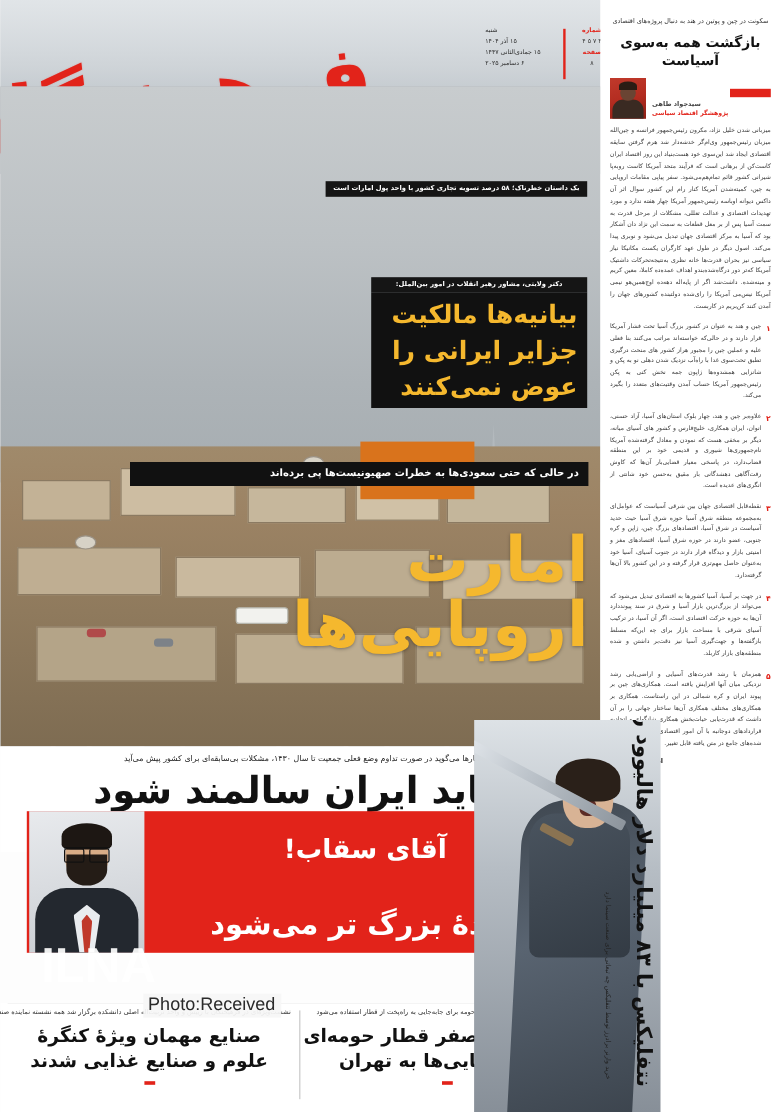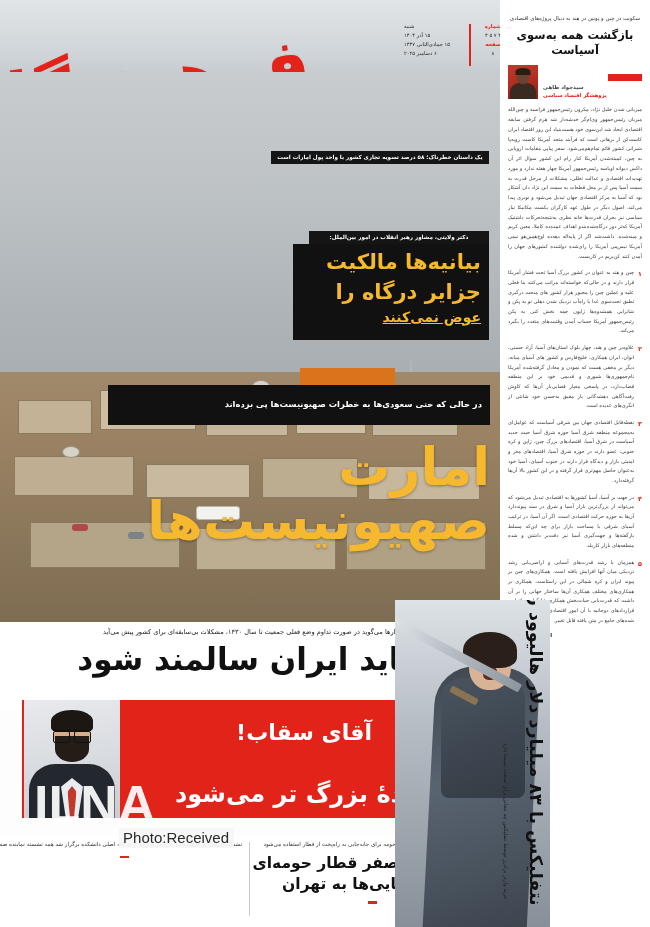--- a/index.html
+++ b/index.html
@@ -309,21 +309,21 @@
     text-align: right;
     letter-spacing: -0.4px;
   }
   .white-band {
     position: absolute;
     background: #111;
     color: #fff;
     font-weight: 700;
     direction: rtl;
     text-align: right;
-    padding: 13px 8px;
+    padding: 3px 8px;
     font-size: 8.4px;
     line-height: 1.62;
     letter-spacing: -0.3px;
   }
   .giant-headline {
     position: absolute;
     right: 10px;
     color: #f5b82e;
     font-weight: 700;
     font-size: 52px;
@@ -362,21 +362,21 @@
     color: #111;
     text-align: center;
     letter-spacing: -1.3px;
     line-height: 1.15;
     white-space: nowrap;
   }
 
   
   .redpanel {
     position: absolute;
-    left: 22px; top: 700px;
+    left: 22px; top: 676px;
     width: 500px;
     height: 118px;
     background: #e2231a;
     direction: rtl;
   }
   .redpanel-photo {
     position: absolute;
     left: 2px; top: 0;
     width: 96px; height: 118px;
     overflow: hidden;
@@ -480,21 +480,21 @@
 
   
   .wm {
     position: absolute;
     left: 34px; top: 782px;
     width: 200px; height: 78px;
     z-index: 30;
   }
   .wm-ilna {
     font-family: "Liberation Sans", sans-serif;
-    font-size: 52px;
+    font-size: 41px;
     font-weight: 700;
     color: rgba(255,255,255,0.92);
     letter-spacing: 0px;
     line-height: 44px;
     direction: ltr;
     text-align: left;
   }
   .wm-rec {
     margin-top: 2px;
     background: rgba(246,246,246,0.93);
@@ -715,32 +715,32 @@
     </div>
 
     <div class="orangewall"></div>
     <div class="bus"></div>
     <div class="car" style="left:72px;  top:452px; background:#b04a4a;"></div>
     <div class="car" style="left:128px; top:460px; background:#7d8288;"></div>
 
     <div class="kicker-bar" style="right:11px; top:79px; width:218px;">یک داستان خطرناک؛ ۵۸ درصد تسویه تجاری کشور با واحد پول امارات است</div>
 
     <div class="kicker-bar" style="right:11px; top:159px; width:180px;">دکتر ولایتی، مشاور رهبر انقلاب در امور بین‌الملل:</div>
-    <div class="box-black" style="right:11px; top:172px; width:196px; height:96px; padding:4px 8px 4px 6px;">
+    <div class="box-black" style="right:11px; top:172px; width:180px; height:96px; padding:4px 8px 4px 6px;">
       <div style="font-size:21px; line-height:1.42;">بیانیه‌ها مالکیت</div>
-      <div style="font-size:21px; line-height:1.42;">جزایر درگاه را</div>
-      <div style="font-size:14px; line-height:1.42;text-decoration:underline;">عوض نمی‌کنند</div>
+      <div style="font-size:21px; line-height:1.42;">جزایر ایرانی را</div>
+      <div style="font-size:21px; line-height:1.42;">عوض نمی‌کنند</div>
     </div>
 
     <div class="white-band" style="right:10px; top:313px; width:382px;">
       <div>در حالی که حتی سعودی‌ها به خطرات صهیونیست‌ها پی برده‌اند</div>
     </div>
 
     <div class="giant-headline" style="top:368px;">امارت</div>
-    <div class="giant-headline" style="top:422px;">صهیونیست‌ها</div>
+    <div class="giant-headline" style="top:422px;">اروپایی‌ها</div>
   </div>
 
   <div class="midband">
     <div class="mid-kicker">آمارها می‌گوید در صورت تداوم وضع فعلی جمعیت تا سال ۱۴۳۰، مشکلات بی‌سابقه‌ای برای کشور پیش می‌آید</div>
     <div class="mid-headline">نباید ایران سالمند شود</div>
   </div>
 
   <div class="redpanel">
     <div class="redpanel-photo">
       <div class="rp-suit"></div>
@@ -782,20 +782,24 @@
       <div class="b-kicker">قرار از دو و کرج تنها ۱۲ هزار نفر از حومه برای جابه‌جایی به راه‌پخت از قطار استفاده می‌شود</div>
       <div class="b-head">
         <div>سهم تقریباً صفر قطار حومه‌ای</div>
         <div>در جابه‌جایی‌ها به تهران</div>
       </div>
       <div class="b-mark"></div>
     </div>
 
     <div class="bcol left">
       <div class="b-kicker">نشست‌ویژه‌ای در فرهیختگان با رییس و واحد تربیت‌اله اصلی دانشکده برگزار شد همه نشسته نماینده صنعت درون‌آورده و مهم بود</div>
+      <div class="b-head">
+        <div>صنایع مهمان ویژهٔ کنگرهٔ</div>
+        <div>علوم و صنایع غذایی شدند</div>
+      </div>
       <div class="b-mark"></div>
     </div>
   </div>
 
   <div class="sidebar">
     <div class="sb-kicker">سکونت در چین و پوتین در هند به دنبال پروژه‌های اقتصادی</div>
     <div class="sb-headline">بازگشت همه به‌سوی آسیاست</div>
 
     <div class="byline-row">
       <div class="byline-text">

